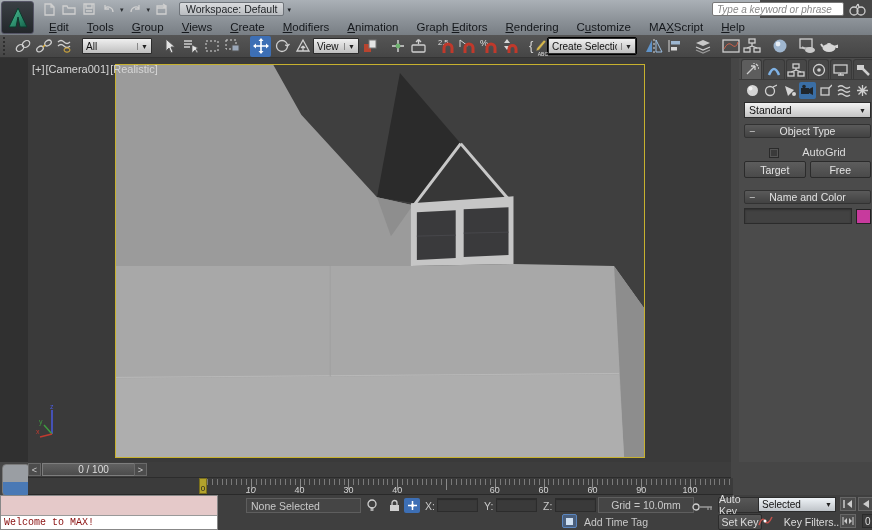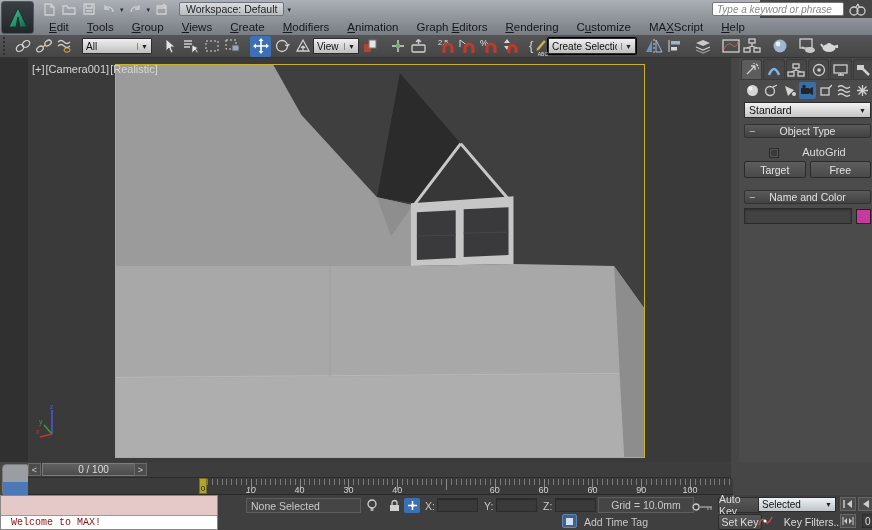--- a/index.html
+++ b/index.html
@@ -91,21 +91,21 @@
   .frame-marker { position:absolute; left:171px; top:0; width:8px; height:16px; background:#b3a32c; border:1px solid #7a6f1d;
     color:#222; font-size:8px; display:flex; align-items:flex-end; justify-content:center; }
   .mini-curve-btn { position:absolute; left:80px; top:479px; width:22px; height:15px; display:flex; align-items:center; justify-content:center; }
   .layout-tab { position:absolute; left:2px; top:464px; width:28px; height:32px; border:1px solid #7a7a7a; border-radius:4px;
     background:linear-gradient(#9a9ea3 0 55%, #4a79b5 55% 100%); }
 
   
   .statusbar { position:absolute; left:0; top:495px; width:872px; height:35px; background:#3f3f3f; }
   .listener { position:absolute; left:0; top:0; width:218px; height:35px; border:1px solid #888; background:#fff; }
   .listener-pink { height:20px; background:#e5c9c9; border-bottom:1px solid #999; }
-  .listener-white { height:13px; background:#fff; color:#8a1010; font-family:"Liberation Mono", monospace; font-size:10px; padding-left:10px; display:flex; align-items:center;border-radius:6px; }
+  .listener-white { height:13px; background:#fff; color:#8a1010; font-family:"Liberation Mono", monospace; font-size:10px; padding-left:3px; display:flex; align-items:center;border-radius:6px; }
   .status-field { position:absolute; left:246px; top:3px; width:115px; height:15px; border:1px solid #5e5e5e; background:#454545;
     color:#c9c9c9; font-size:10.5px; display:flex; align-items:center; padding-left:4px; }
   .sb-ico { position:absolute; top:3px; width:16px; height:15px; display:flex; align-items:center; justify-content:center; }
   .sb-ico.blue { background:#3d6fb5; border-radius:2px; }
   .coord-label { position:absolute; top:5px; color:#c9c9c9; font-size:10.5px; }
   .coord-field { position:absolute; top:3px; width:41px; height:14px; background:#3a3a3a; border:1px solid #2c2c2c; box-shadow:inset 0 1px 1px #2b2b2b; color:#ddd; font-size:10px; padding:0 2px; }
   .grid-box { position:absolute; left:598px; top:2px; width:96px; height:16px; border:1px solid #5e5e5e; background:#454545;
     color:#c9c9c9; font-size:10.5px; display:flex; align-items:center; justify-content:center; }
   .prompt { position:absolute; left:248px; top:21px; color:#cfcfcf; font-size:10.5px; }
   .addtag-ico { position:absolute; left:562px; top:19px; width:15px; height:14px; border:1px solid #5a86c0; border-radius:2px; background:#4a5f7d; display:flex; align-items:center; justify-content:center; }

